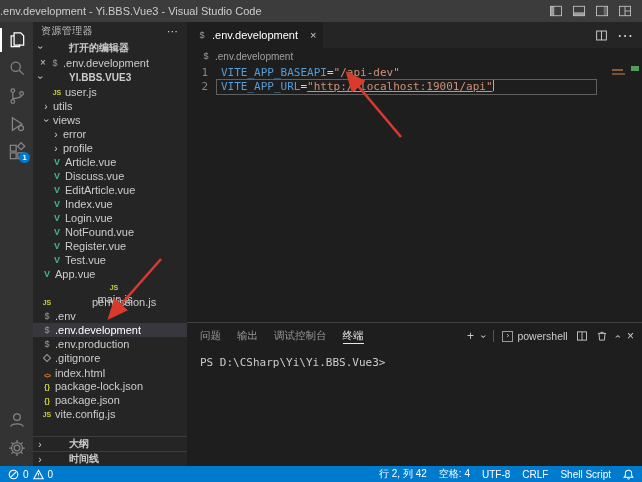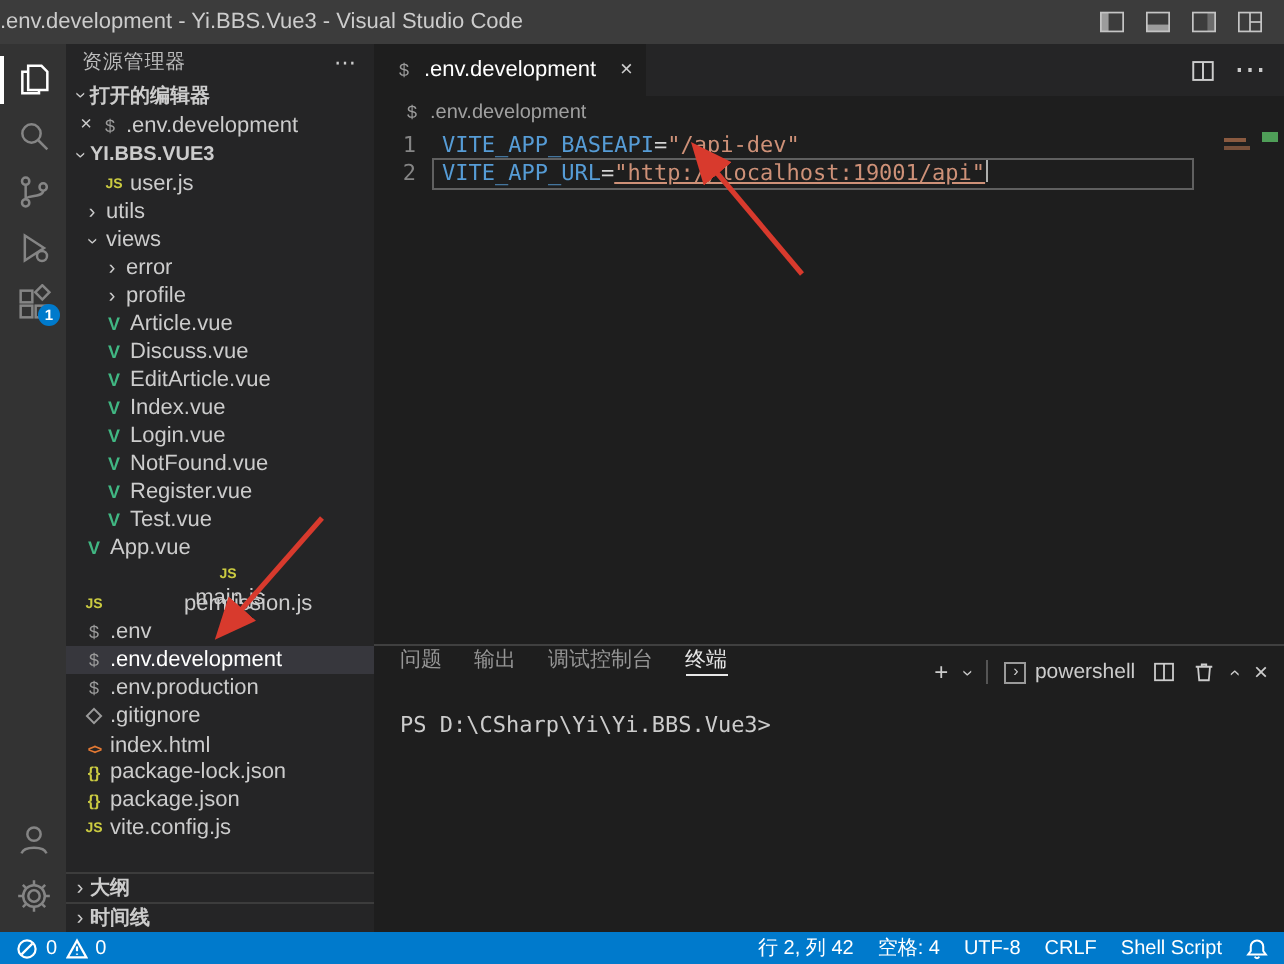--- a/index.html
+++ b/index.html
@@ -22,21 +22,21 @@
   .ab-item.active { color:#ffffff; }
   .ab-item.active::before { content:""; position:absolute; left:0; top:2px; bottom:2px; width:2px; background:#ffffff; }
   .ab-item svg { stroke:currentColor; fill:none; stroke-width:1.5; }
   .badge { position:absolute; right:3px; bottom:3px; min-width:11px; height:11px; border-radius:6px; background:#007acc; color:#fff; font-size:7.5px; line-height:11px; text-align:center; padding:0 2px; font-weight:bold; }
   .ab-bottom { margin-top:auto; display:flex; flex-direction:column; align-items:center; padding-bottom:4px; }
 
   
   .sidebar { flex:0 0 154px; background:#252526; display:flex; flex-direction:column; font-size:11px; color:#cccccc; overflow:hidden; }
   .sb-header { flex:0 0 18px; display:flex; align-items:center; padding:0 8px; font-size:10px; color:#bbbbbb; letter-spacing:.4px; }
   .sb-header .dots { margin-left:auto; color:#cccccc; font-size:11px; letter-spacing:1px; }
-  .section-header { flex:0 0 15px; display:flex; align-items:center; font-weight:bold; font-size:10px; color:#cccccc; padding:0 2px; }
+  .section-header { flex:0 0 15px; display:flex; align-items:center; font-weight:bold; font-size:10px; color:#cccccc; padding:0 2px;gap:24px; }
   .chev { display:inline-block; width:10px; text-align:center; font-size:10px; color:#cccccc; font-weight:normal; }
   .chev.open { transform:rotate(90deg); }
   .open-editor-row { flex:0 0 15px; display:flex; align-items:center; padding-left:4px; }
   .open-editor-row .oe-close { width:12px; text-align:center; font-size:10px; color:#cccccc; }
   #file-tree { flex:0 0 auto; }
   .tree-row { height:14px; display:flex; align-items:center; white-space:nowrap; }
   .tree-row.selected { background:#37373d; color:#ffffff; }
   .tree-label { margin-left:2px; }
   .fi { display:inline-flex; align-items:center; justify-content:center; width:12px; flex:0 0 12px; font-weight:bold; }
   .fi-js   { color:#cbcb41; font-size:7px; }
@@ -69,21 +69,21 @@
   .cursor { display:inline-block; width:1px; height:11px; background:#aeafad; vertical-align:-1px; }
   .minimap { position:absolute; top:3px; right:14px; width:18px; height:30px; }
   .mm-bar { position:absolute; left:2px; height:2px; background:#8a5a40; }
   .mm-bar.b1 { top:2px; width:11px; }
   .mm-bar.b2 { top:6px; width:13px; background:#77503b; }
   .overview-mark { position:absolute; top:2px; right:3px; width:8px; height:5px; background:#4f9e58; }
 
   
   .panel { flex:0 0 144px; border-top:1px solid #404040; display:flex; flex-direction:column; background:#1e1e1e; }
   .panel-header { flex:0 0 26px; display:flex; align-items:center; padding:0 8px 0 13px; }
-  .panel-tabs { display:flex; gap:16px; height:100%; align-items:flex-start; }
+  .panel-tabs { display:flex; gap:16px; height:100%; align-items:center; }
   .panel-tab { font-size:10.5px; color:#969696; display:flex; align-items:center; border-bottom:1px solid transparent; text-transform:none; }
   .panel-tab.active { color:#e7e7e7; border-bottom-color:#e7e7e7; }
   .panel-actions { margin-left:auto; display:flex; align-items:center; gap:8px; color:#cccccc; font-size:12px; }
   .panel-actions svg { stroke:currentColor; fill:none; stroke-width:1.2; display:block; }
   .pa-sep { width:1px; height:12px; background:#555; }
   .ps-box { display:flex; align-items:center; gap:4px; font-size:10.5px; color:#cccccc; }
   .ps-icon { display:inline-flex; align-items:center; justify-content:center; width:11px; height:11px; border:1px solid #9a9a9a; font-size:8px; line-height:1; color:#cccccc; }
   .chevtxt { display:inline-block; font-size:10px; }
   .chevtxt.down { transform:rotate(90deg); }
   .chevtxt.up { transform:rotate(-90deg); }

